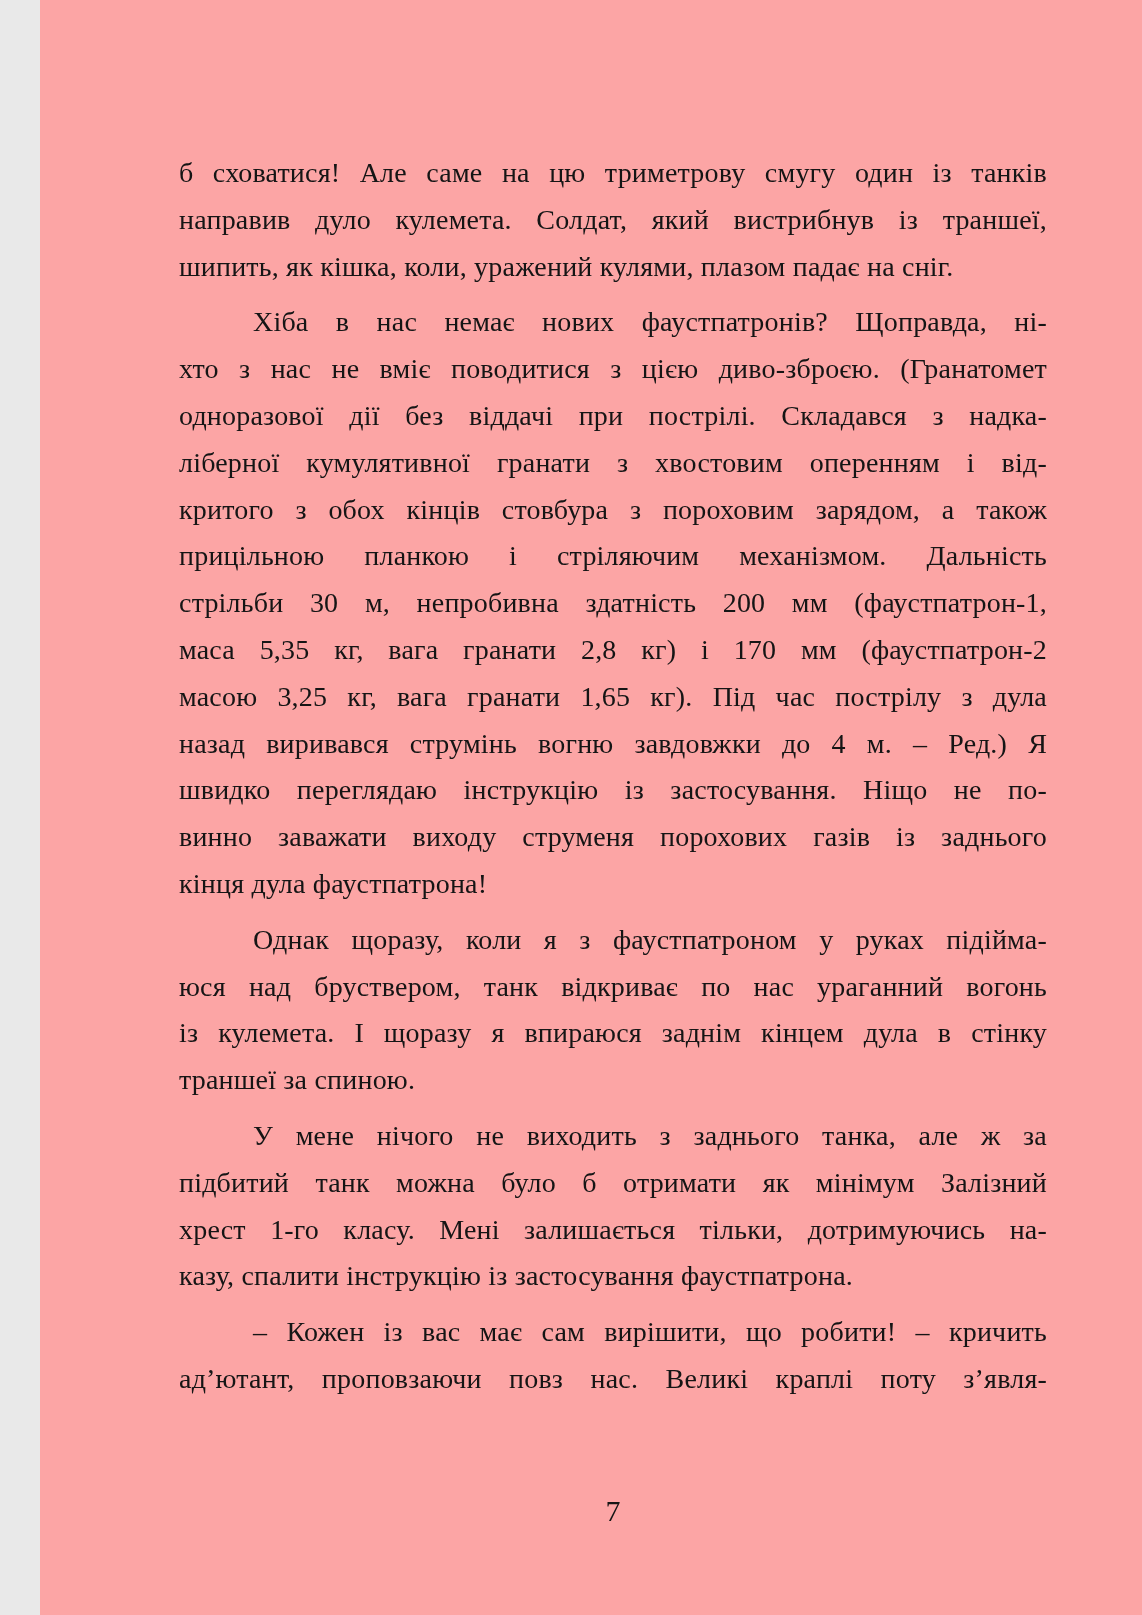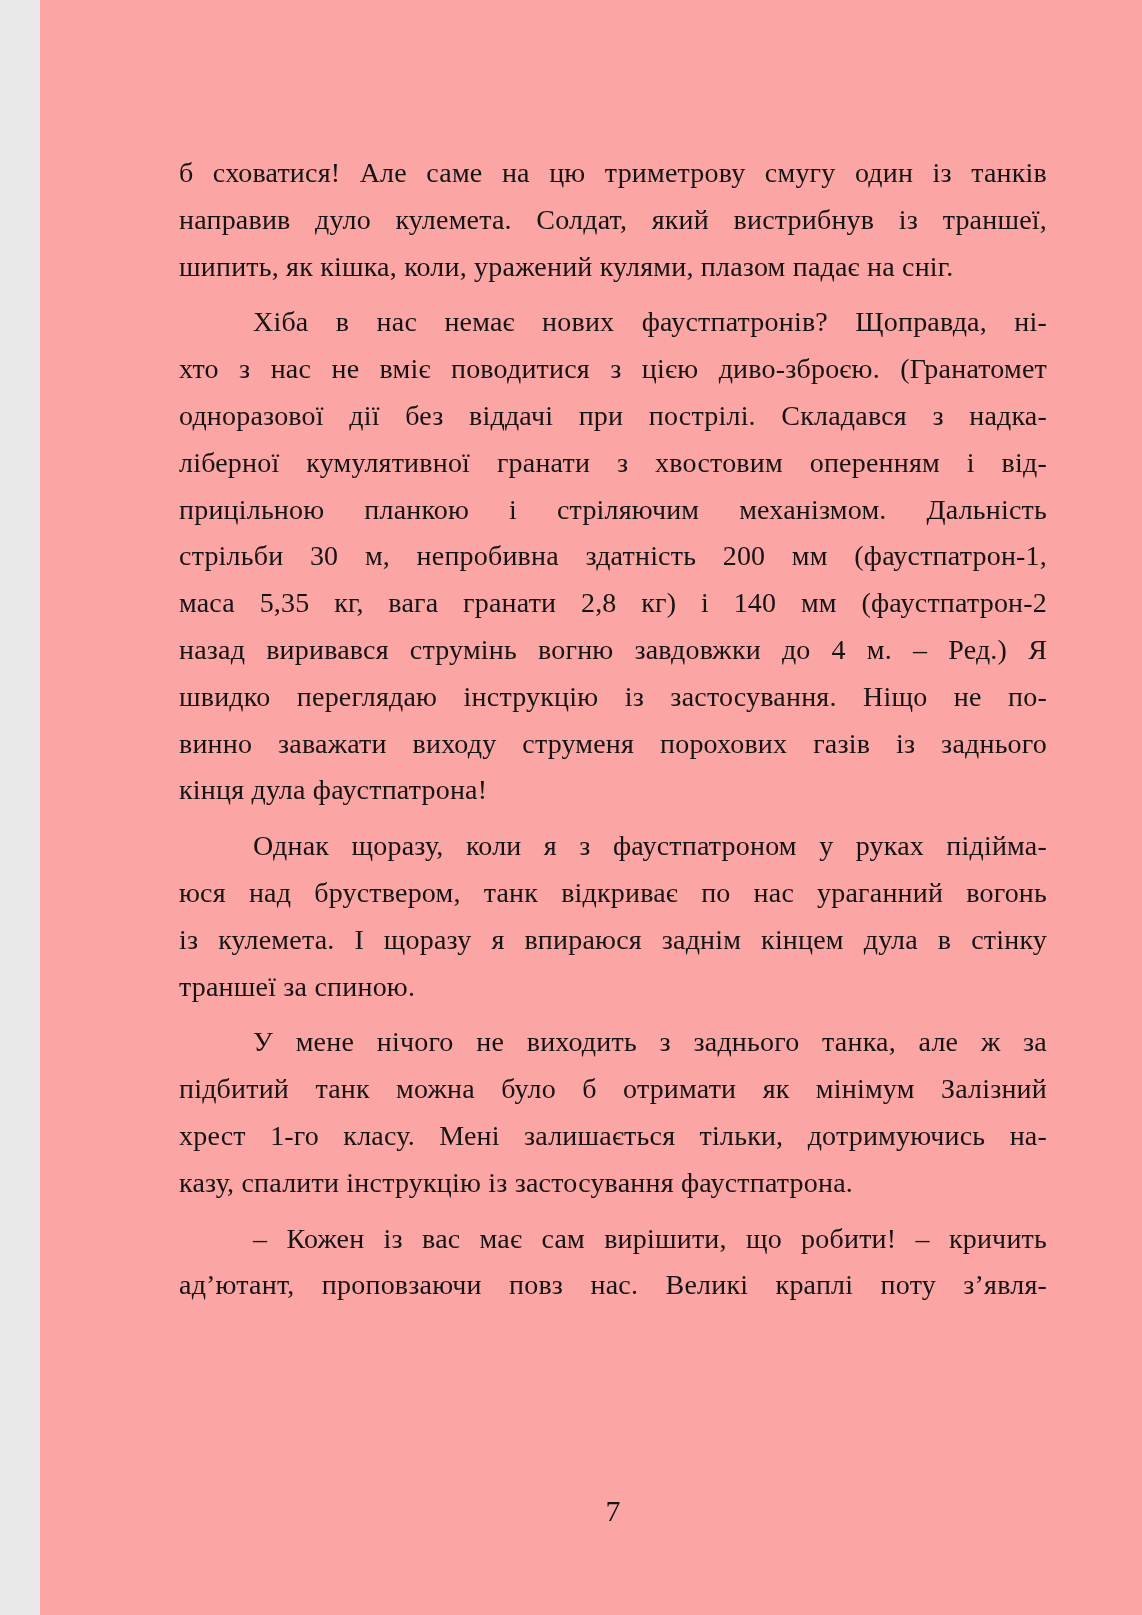--- a/index.html
+++ b/index.html
@@ -61,23 +61,25 @@
       <div class="paragraph">
         <div class="line"><span>б сховатися! Але саме на цю триметрову смугу один із танків</span></div>
         <div class="line"><span>направив дуло кулемета. Солдат, який вистрибнув із траншеї,</span></div>
         <div class="line last"><span>шипить, як кішка, коли, уражений кулями, плазом падає на сніг.</span></div>
       </div>
       <div class="paragraph">
         <div class="line indent"><span>Хіба в нас немає нових фаустпатронів? Щоправда, ні-</span></div>
         <div class="line"><span>хто з нас не вміє поводитися з цією диво-зброєю. (Гранатомет</span></div>
         <div class="line"><span>одноразової дії без віддачі при пострілі. Складався з надка-</span></div>
         <div class="line"><span>ліберної кумулятивної гранати з хвостовим оперенням і від-</span></div>
+        <div class="line"><span>критого з обох кінців стовбура з пороховим зарядом, а також</span></div>
         <div class="line"><span>прицільною планкою і стріляючим механізмом. Дальність</span></div>
         <div class="line"><span>стрільби 30 м, непробивна здатність 200 мм (фаустпатрон-1,</span></div>
-        <div class="line"><span>маса 5,35 кг, вага гранати 2,8 кг) і 140 мм (фаустпатрон-2</span></div>
+        <div class="line"><span>маса 5,35 кг, вага гранати 2,8 кг) і 170 мм (фаустпатрон-2</span></div>
+        <div class="line"><span>масою 3,25 кг, вага гранати 1,65 кг). Під час пострілу з дула</span></div>
         <div class="line"><span>назад виривався струмінь вогню завдовжки до 4 м. – </span><span class="it">Ред.</span><span>) Я</span></div>
         <div class="line"><span>швидко переглядаю інструкцію із застосування. Ніщо не по-</span></div>
         <div class="line"><span>винно заважати виходу струменя порохових газів із заднього</span></div>
         <div class="line last"><span>кінця дула фаустпатрона!</span></div>
       </div>
       <div class="paragraph">
         <div class="line indent"><span>Однак щоразу, коли я з фаустпатроном у руках підійма-</span></div>
         <div class="line"><span>юся над бруствером, танк відкриває по нас ураганний вогонь</span></div>
         <div class="line"><span>із кулемета. І щоразу я впираюся заднім кінцем дула в стінку</span></div>
         <div class="line last"><span>траншеї за спиною.</span></div>

